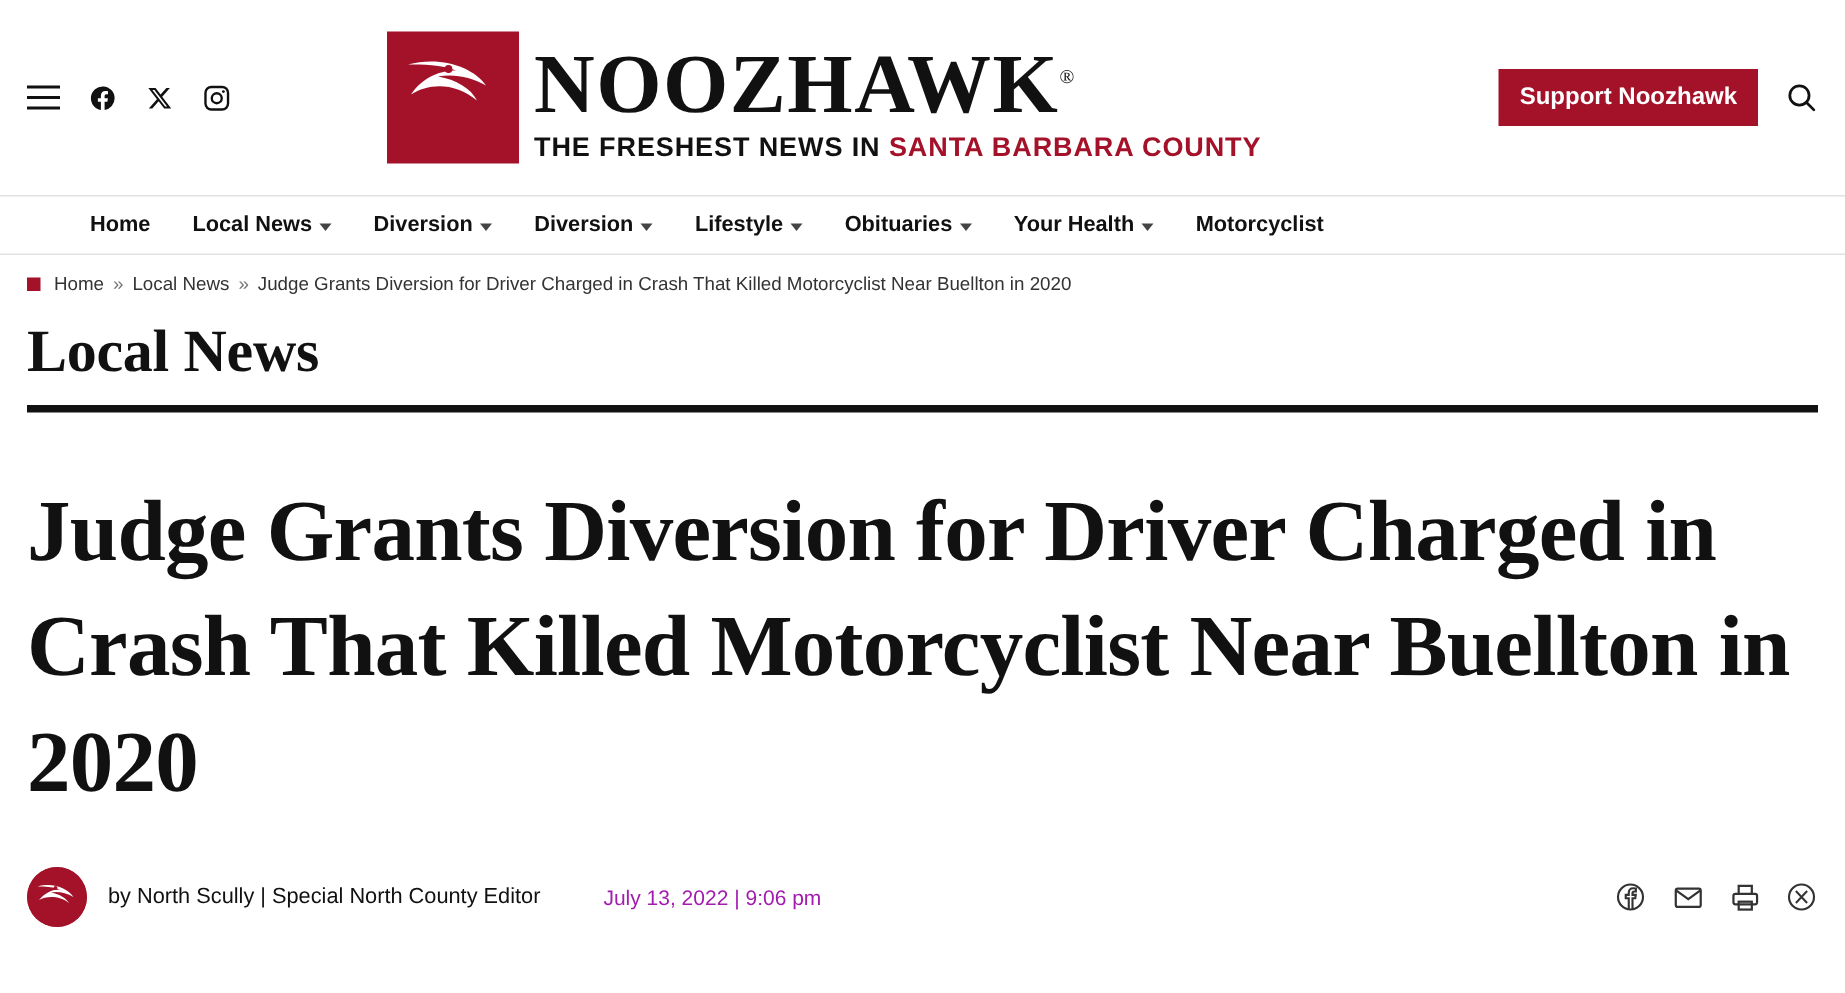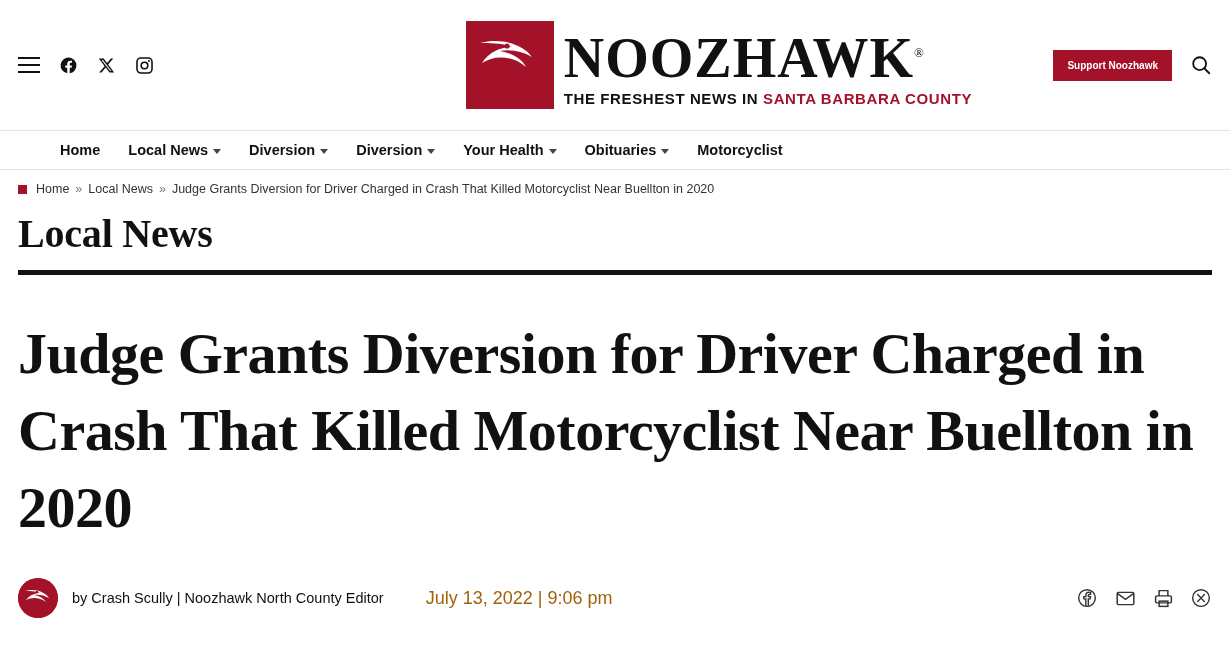--- a/index.html
+++ b/index.html
@@ -49,21 +49,21 @@
     align-items: center;
     justify-content: center;
     cursor: pointer;
     color: #111;
   }
   .social-icon svg { display: block; }
 
   .logo-wrap {
     flex: 1 1 auto;
     display: flex;
-    justify-content: flex-end;
+    justify-content: flex-start;
     align-items: center;
   }
   .logo {
     display: flex;
     align-items: stretch;
     gap: 0;
   }
   .logo-mark {
     width: 88px;
     height: 88px;
@@ -92,40 +92,40 @@
     position: relative;
   }
   .logo-word .reg {
     font-size: 13px;
     vertical-align: super;
     font-weight: normal;
   }
   .logo-tag {
     font-family: "Liberation Sans", sans-serif;
     font-weight: bold;
-    font-size: 15px;
+    font-size: 18px;
     letter-spacing: 0.6px;
     color: #111;
     margin-top: 2px;
     white-space: nowrap;
   }
   .logo-tag .red { color: #a4122a; }
 
   .header-right {
     flex: 0 0 auto;
     width: 240px;
     display: flex;
     align-items: center;
     justify-content: flex-end;
     gap: 18px;
   }
   .support-btn {
     background: #a4122a;
     color: #fff;
-    font-size: 10px;
+    font-size: 16px;
     font-weight: bold;
     padding: 10px 14px;
     border: none;
     cursor: pointer;
     white-space: nowrap;
     font-family: "Liberation Sans", sans-serif;
   }
   .search-icon {
     width: 22px;
     height: 22px;
@@ -232,22 +232,22 @@
     position: relative;
     flex: 0 0 auto;
     overflow: hidden;
   }
   .byline-text {
     font-size: 14.5px;
     color: #111;
   }
   .byline-text a { color: #111; text-decoration: none; }
   .byline-date {
-    font-size: 18px;
-    color: #a16207;
+    font-size: 14px;
+    color: #a21caf;
     margin-left: 28px;
   }
   .share-row {
     margin-left: auto;
     display: flex;
     align-items: center;
     gap: 16px;
   }
   .share-btn {
     width: 22px;
@@ -328,25 +328,29 @@
   </div>
   <div class="nav-item">
     <span>Diversion</span>
     <i class="caret"></i>
   </div>
   <div class="nav-item">
     <span>Diversion</span>
     <i class="caret"></i>
   </div>
   <div class="nav-item">
+    <span>Lifestyle</span>
+    <i class="caret"></i>
+  </div>
+  <div class="nav-item">
+    <span>Obituaries</span>
+    <i class="caret"></i>
+  </div>
+  <div class="nav-item">
     <span>Your Health</span>
-    <i class="caret"></i>
-  </div>
-  <div class="nav-item">
-    <span>Obituaries</span>
     <i class="caret"></i>
   </div>
   <div class="nav-item">
     <span>Motorcyclist</span>
   </div>
 </div>
 
 <div class="breadcrumb">
   <span class="bc-square"></span>
   <a class="bc-link">Home</a>
@@ -366,21 +370,21 @@
 
   <div class="byline-row">
     <div class="avatar">
       <svg viewBox="0 0 40 40" width="40" height="40">
         <circle cx="20" cy="20" r="20" fill="#a4122a"></circle>
         <path d="M7 13c10-3 20 1 24 7-5-3-11-4-15-3 6 1 10 4 12 7-6-5-15-5-20-2 4-5 9-7 14-7-5-2-10-2-15-2z" fill="#ffffff"></path>
         <circle cx="19" cy="14" r="1.3" fill="#a4122a"></circle>
       </svg>
     </div>
     <div class="byline-text">
-      <span>by </span><a>Crash Scully</a><span> | </span><span>Noozhawk North County Editor</span>
+      <span>by </span><a>North Scully</a><span> | </span><span>Special North County Editor</span>
     </div>
     <div class="byline-date">July 13, 2022 | 9:06 pm</div>
 
     <div class="share-row">
       <span class="share-btn">
         <svg width="20" height="20" viewBox="0 0 24 24" fill="none" stroke="currentColor" stroke-width="1.7">
           <circle cx="12" cy="12" r="10"></circle>
           <path d="M13.6 22V13h2.2l.4-2.7h-2.6V8.9c0-.8.3-1.3 1.4-1.3h1.3V5.2s-1.2-.2-2.2-.2c-2.1 0-3.5 1.3-3.5 3.6v1.7H8.2V13h2.4v9"></path>
         </svg>
       </span>

